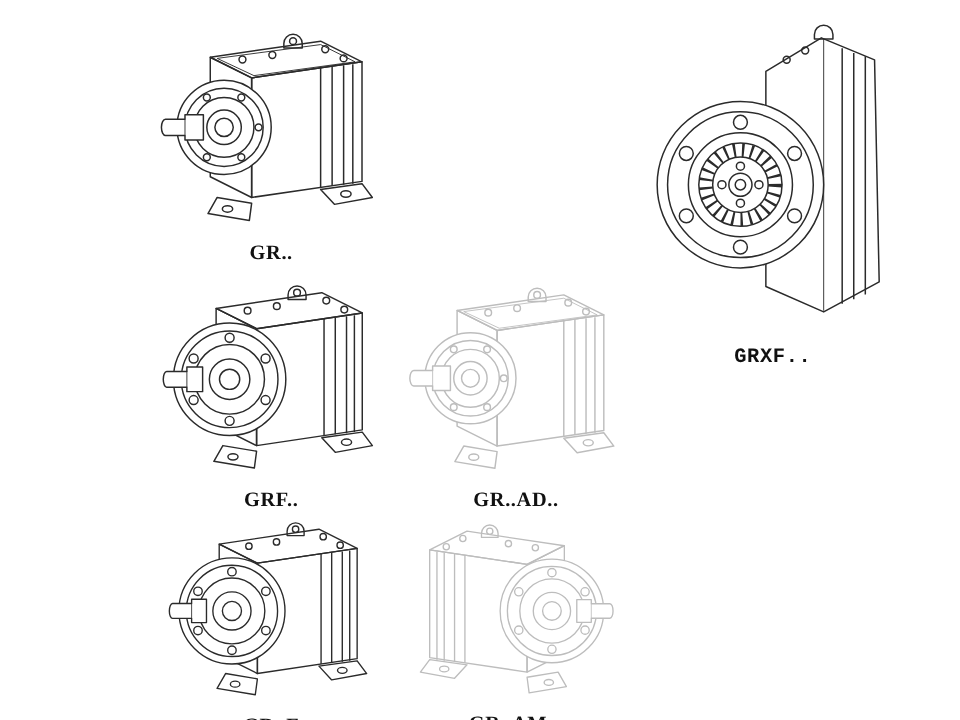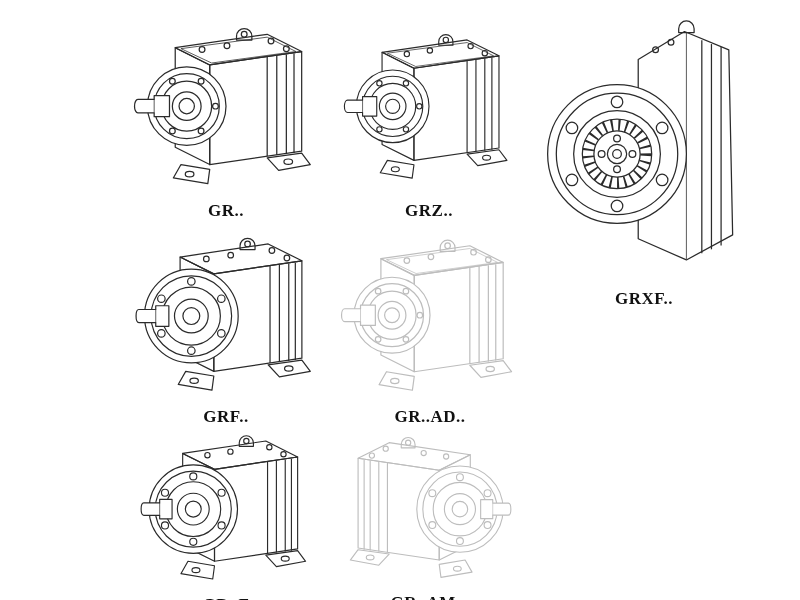--- a/index.html
+++ b/index.html
@@ -172,28 +172,22 @@
 
 <div class="page">
 
   <figure class="cell" style="left:82px;top:2px;width:208px;">
     <svg class="drawing" width="208" height="182" viewBox="0 0 210 190" preserveAspectRatio="xMidYMid meet">
         <use href="#g-foot"></use>
       </svg>
     <figcaption class="model-label">GR..</figcaption>
   </figure>
 
-  <figure class="cell" style="left:296px;top:2px;width:186px;">
-    <svg class="drawing" width="186" height="182" viewBox="0 0 210 190" preserveAspectRatio="xMidYMid meet">
-        <use href="#g-foot"></use>
-      </svg>
-    <figcaption class="model-label">GRZ..</figcaption>
-  </figure>
-
-  <figure class="cell" style="left:498px;top:0;width:212px;">
+
+  <figure class="cell" style="left:498px;top:0;width:212px;font-family:Liberation Mono, monospace;">
     <svg class="drawing" width="212" height="272" viewBox="0 0 220 280" preserveAspectRatio="xMidYMid meet">
         <use href="#g-front"></use>
       </svg>
     <figcaption class="model-label">GRXF..</figcaption>
   </figure>
 
   <figure class="cell faded" style="left:292px;top:214px;width:196px;">
     <svg class="drawing" width="196" height="176" viewBox="0 0 210 190" preserveAspectRatio="xMidYMid meet">
         <use href="#g-foot"></use>
       </svg>

